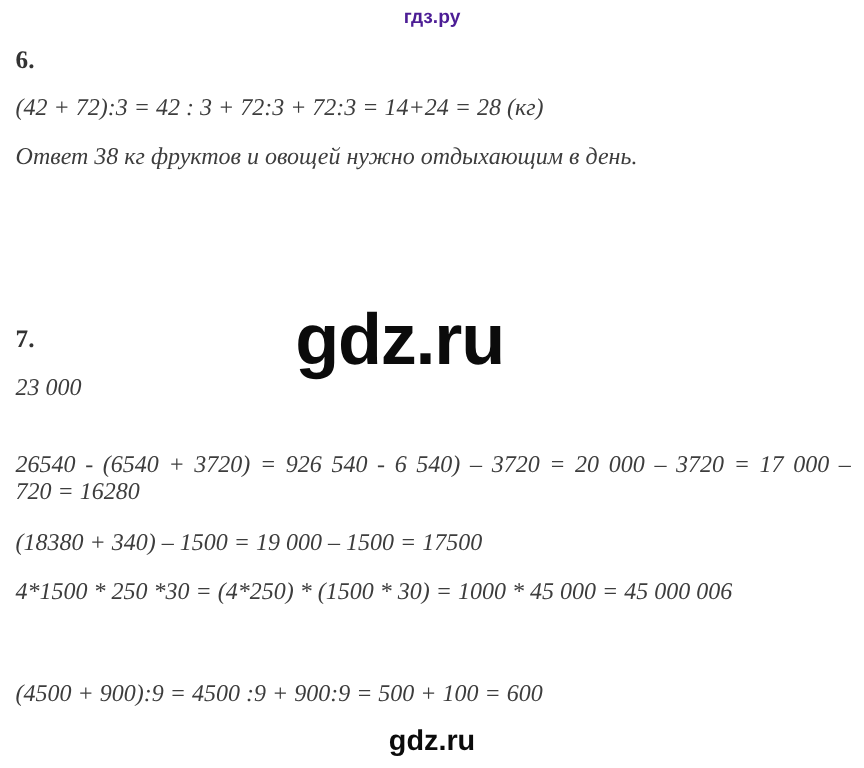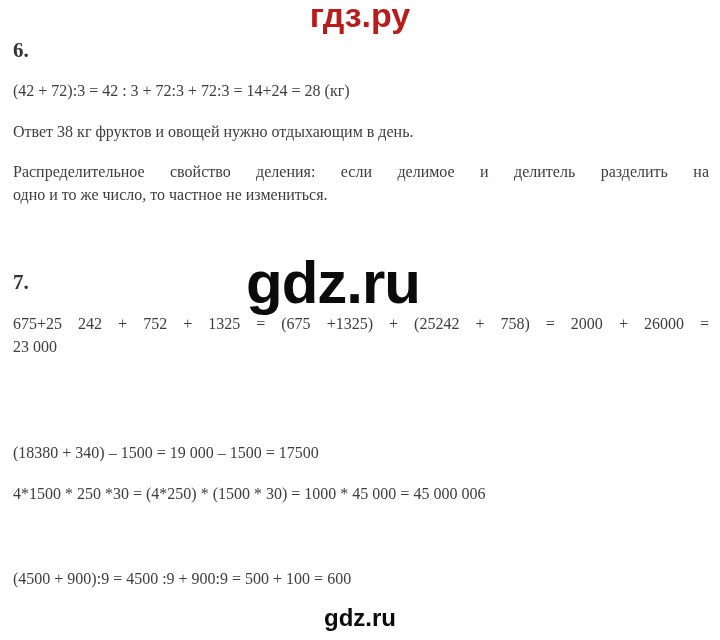--- a/index.html
+++ b/index.html
@@ -11,23 +11,23 @@
     overflow: hidden;
     font-family: "Liberation Serif", serif;
     color: #3d3d3d;
   }
   .brand-top {
     position: absolute;
     top: 0; left: 0; right: 0;
     text-align: center;
     font-family: "Liberation Sans", sans-serif;
     font-weight: 700;
-    font-size: 34px;
+    font-size: 16px;
     line-height: 30px;
-    color: #b91c1c;
+    color: #4c1d95;
   }
   .watermark {
     position: absolute;
     top: 253px; left: 0; right: 54px;
     text-align: center;
     font-family: "Liberation Sans", sans-serif;
     font-weight: 700;
     font-size: 60px;
     line-height: 60px;
     letter-spacing: -1px;
@@ -48,54 +48,54 @@
     left: 13px;
     font-size: 21px;
     line-height: 24px;
     font-weight: 700;
     color: #333333;
   }
   .line, .para {
     position: absolute;
     left: 13px;
     right: 11px;
-    font-size: 16px;
+    font-size: 20px;
     line-height: 23px;
+    font-style: italic;
   }
   .line { white-space: nowrap; }
   .jline { display: block; text-align: justify; text-align-last: justify; }
   .pline { display: block; text-align: left; }
 </style>
 </head>
 <body>
 
 <div class="page">
 
   <div class="brand-top">гдз.ру</div>
 
   <div class="num" style="top:38px">6.</div>
 
   <div class="line" style="top:79px">(42 + 72):3 = 42 : 3 + 72:3 + 72:3 = 14+24 = 28 (кг)</div>
 
   <div class="line" style="top:120px">Ответ 38 кг фруктов и овощей нужно отдыхающим в день.</div>
 
-  <div class="para" style="top:160px">
-    <span class="jline">Распределительное свойство деления: если делимое и делитель разделить на</span>
-    <span class="pline">одно и то же число, то частное не измениться.</span>
-  </div>
 
   <div class="watermark">gdz.ru</div>
 
   <div class="num" style="top:270px">7.</div>
 
   <div class="para" style="top:312px">
-    <span class="jline">675+25 242 + 752 + 1325 = (675 +1325) + (25242 + 758) = 2000 + 26000 =</span>
     <span class="pline">23 000</span>
   </div>
 
+  <div class="para" style="top:376px">
+    <span class="jline">26540 - (6540 + 3720) = 926 540 - 6 540) – 3720 = 20 000 – 3720 = 17 000 –</span>
+    <span class="pline">720 = 16280</span>
+  </div>
 
   <div class="line" style="top:441px">(18380 + 340) – 1500 = 19 000 – 1500 = 17500</div>
 
   <div class="line" style="top:482px">4*1500 * 250 *30 = (4*250) * (1500 * 30) = 1000 * 45 000 = 45 000 006</div>
 
 
   <div class="line" style="top:567px">(4500 + 900):9 = 4500 :9 + 900:9 = 500 + 100 = 600</div>
 
   <div class="brand-bottom">gdz.ru</div>
 

